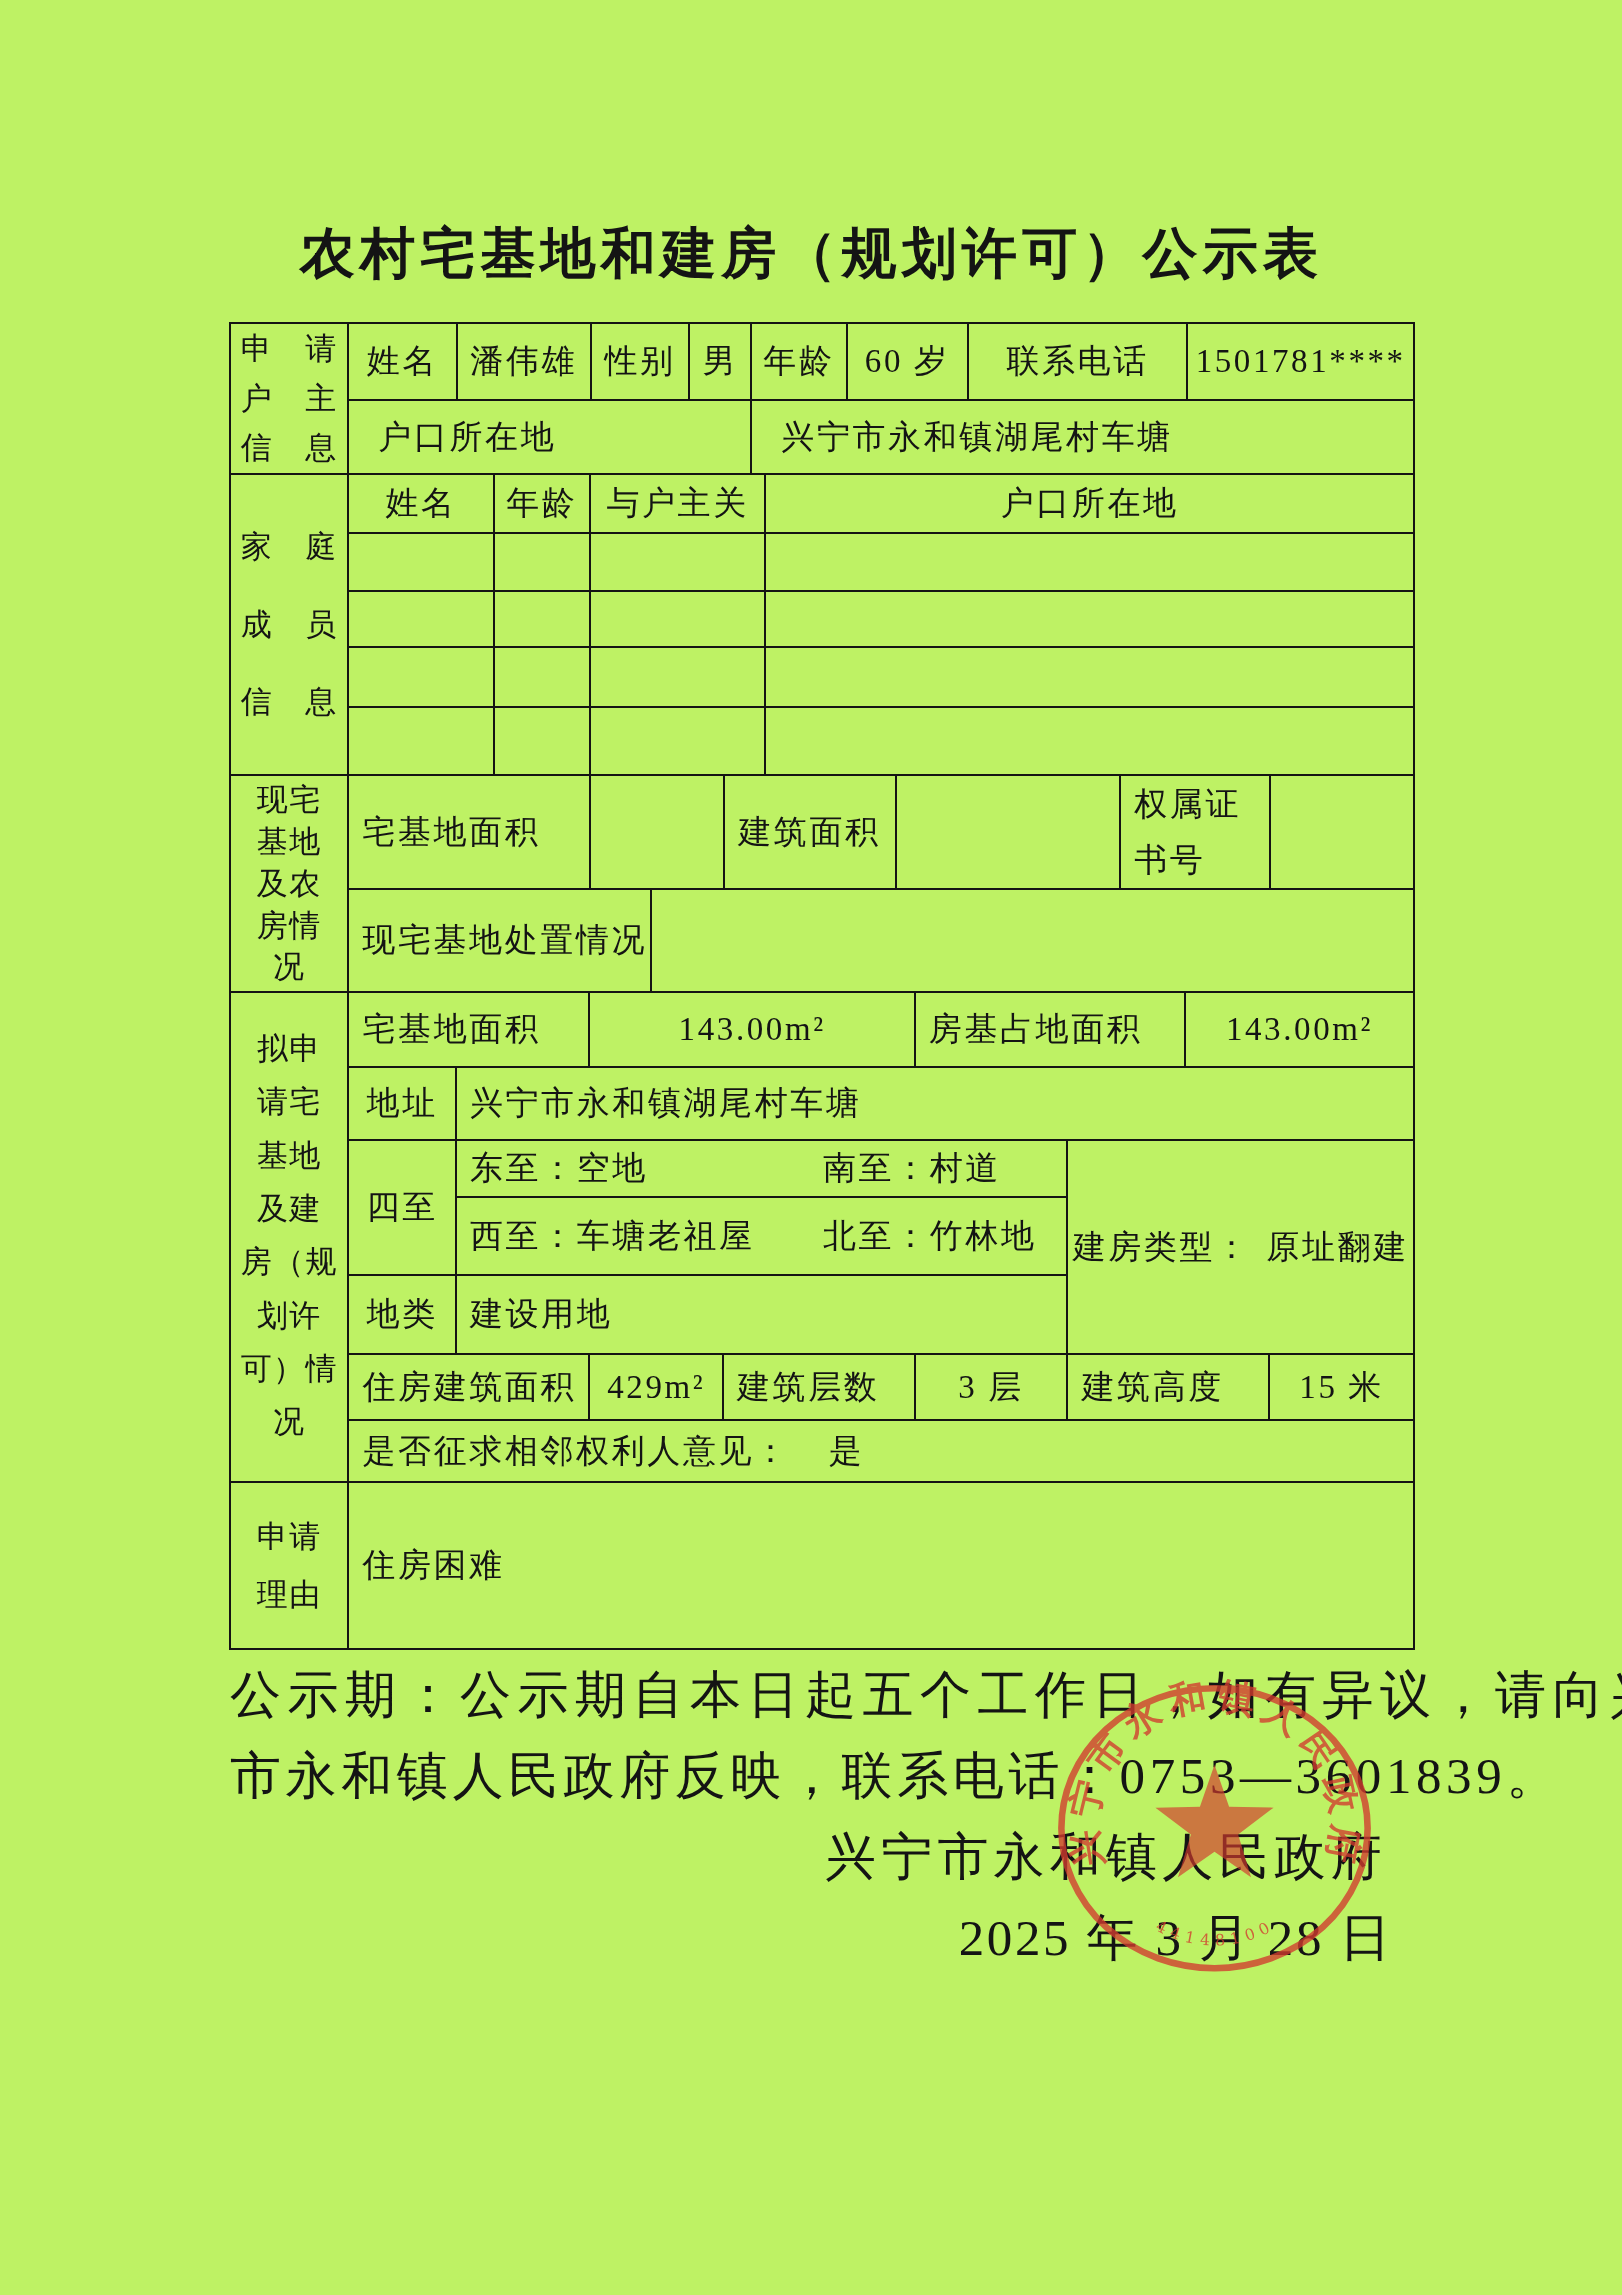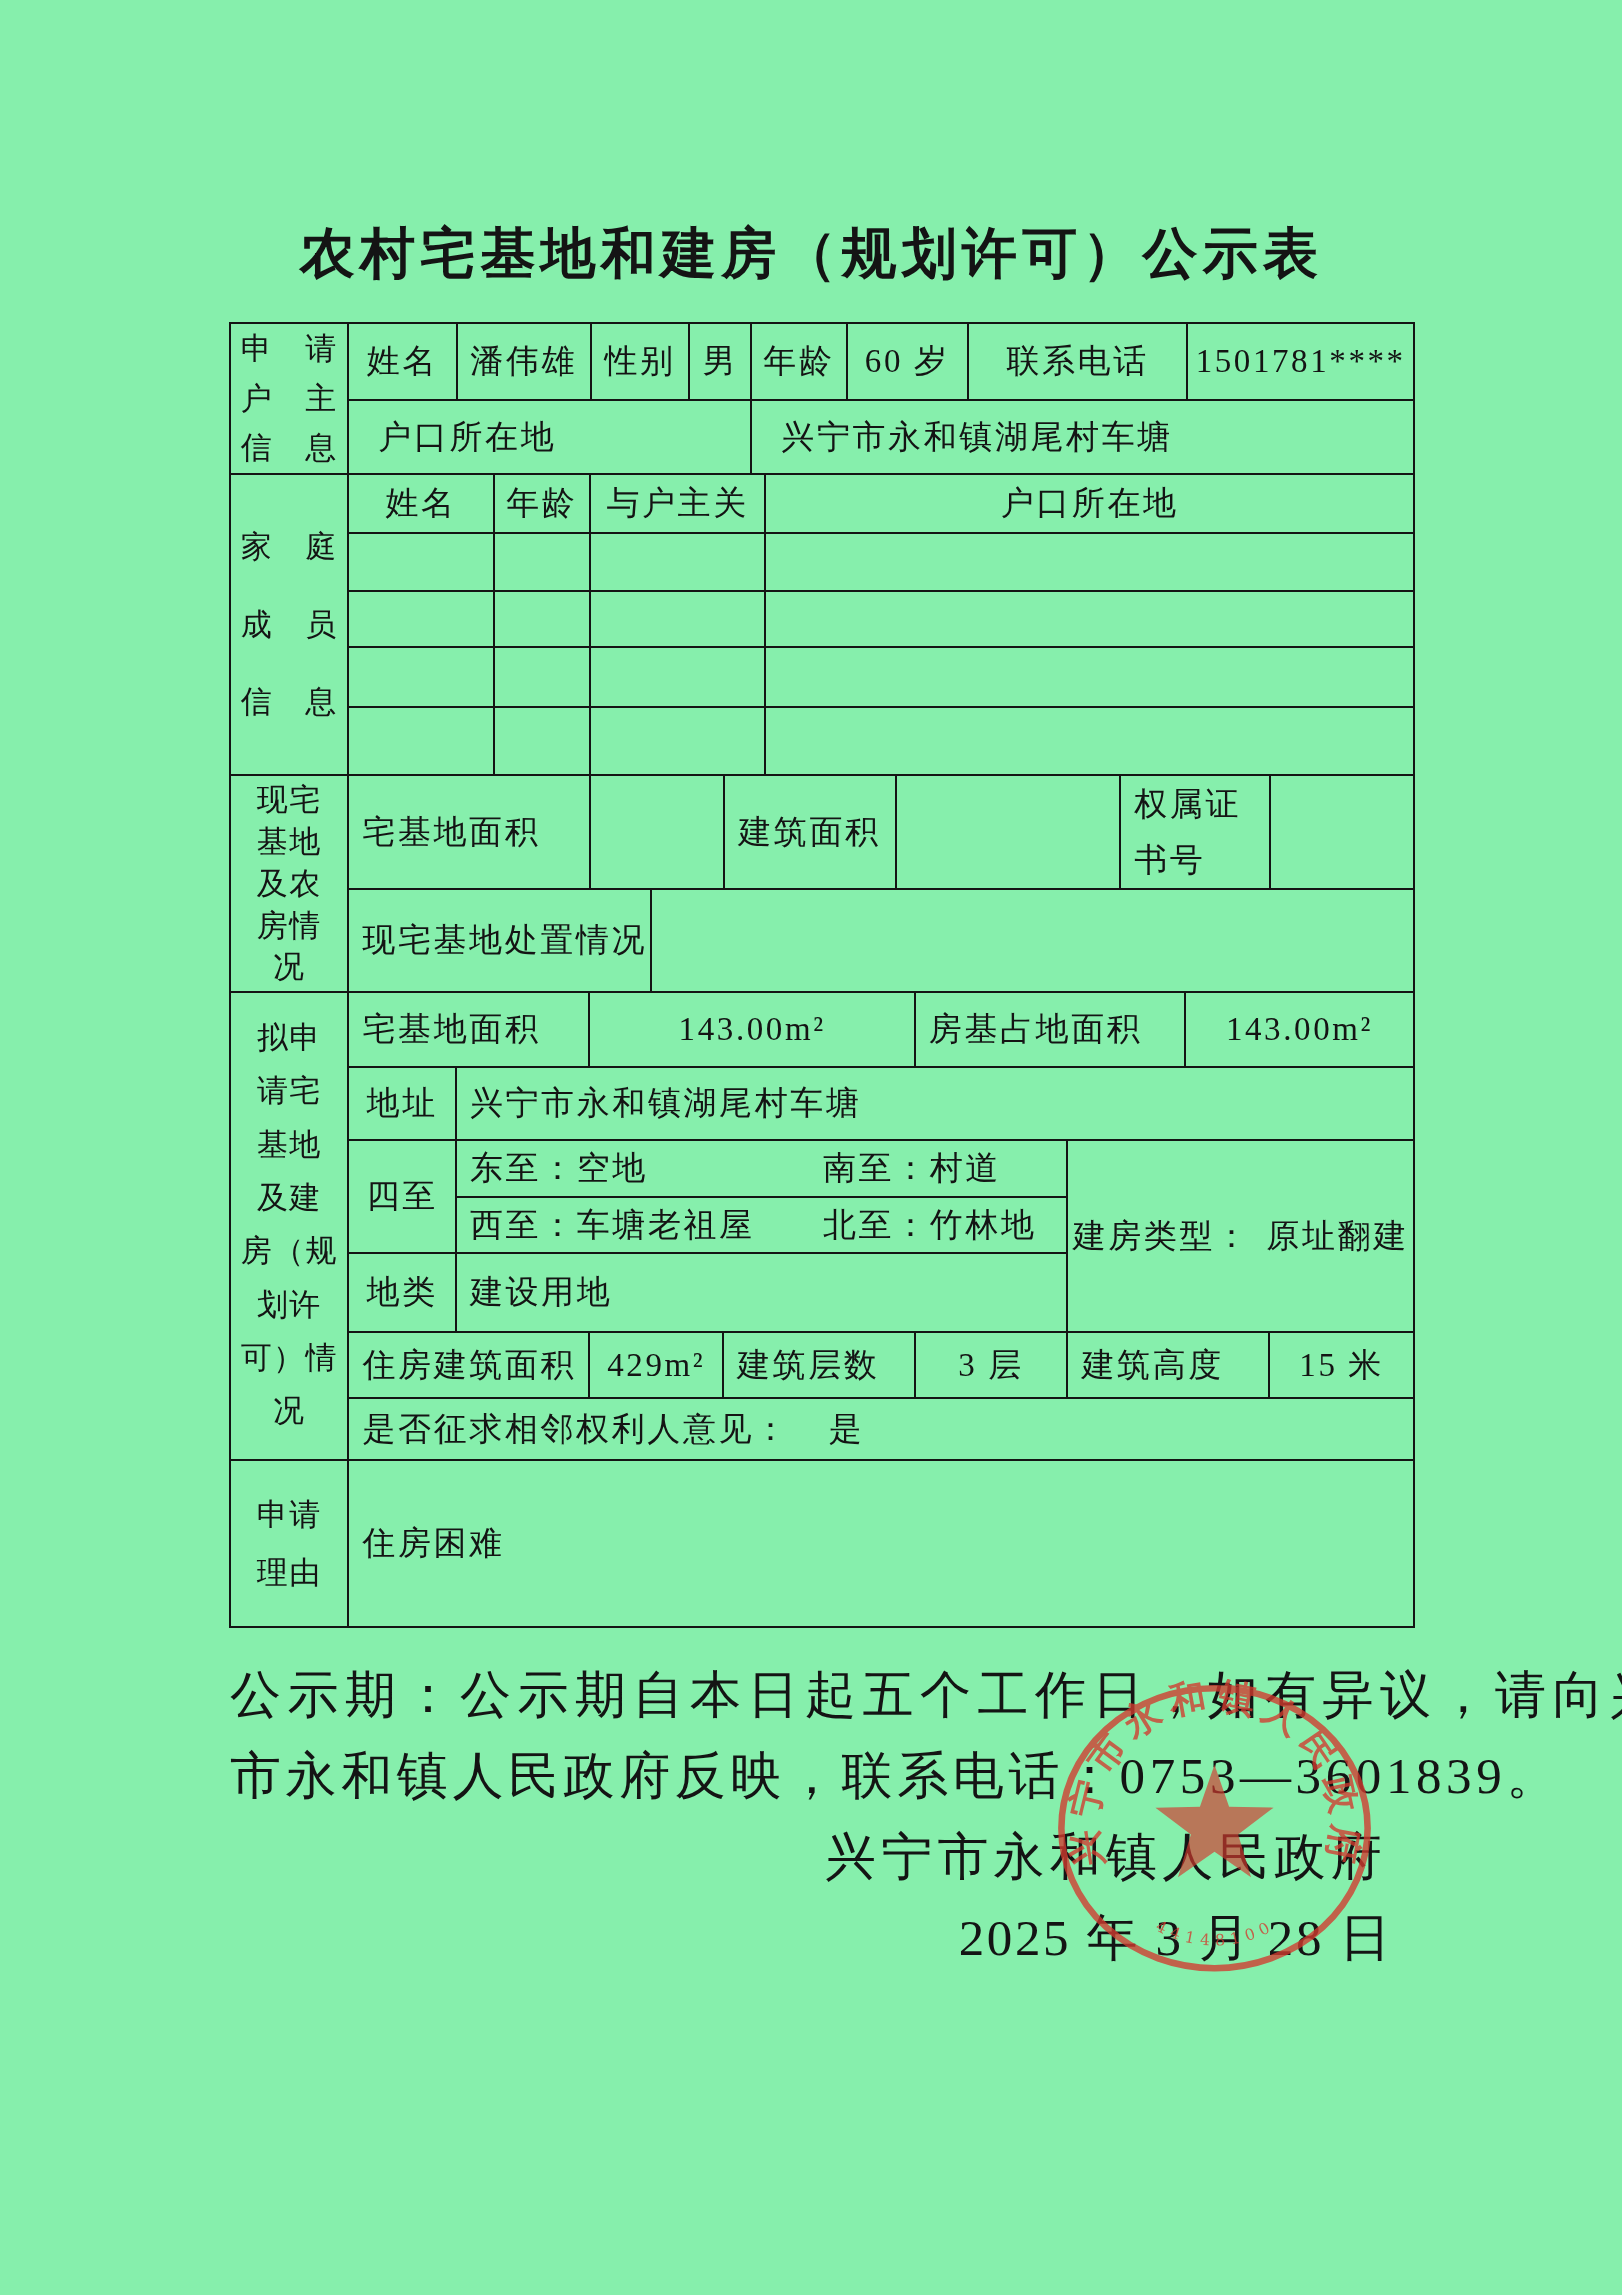--- a/index.html
+++ b/index.html
@@ -1,18 +1,18 @@
 <!DOCTYPE html>
 <html style="--stamp-color: #d23b2f;font-size:10.5px"><head>
 <meta charset="utf-8">
 <style>
   * { margin:0; padding:0; box-sizing:border-box; }
   html,body { background:#e8e8e8; }
   .page {
-    position:relative; width:1623px; height:2295px; background:#86efac;
+    position:relative; width:1623px; height:2295px; background:#bef264;
     font-family:"Liberation Serif","DejaVu Serif",serif; color:#141414;
     overflow:hidden;
   }
   .title {
     position:absolute; top:217px; left:0; width:100%;
     text-align:center; font-size:55px; font-weight:bold; letter-spacing:5.2px;
     white-space:nowrap;
   }
   .tblwrap { position:absolute; left:229px; top:322px; width:1186px; }
   table { border-collapse:collapse; table-layout:fixed; width:1186px; }
@@ -207,21 +207,21 @@
         <td class="l" colspan="4">
           <span class="pair">
             <span class="p1">东至：空地</span>
             <span>南至：村道</span>
           </span>
         </td>
         <td class="c" colspan="3" rowspan="3">
           <span>建房类型：</span><span class="gap24"></span><span>原址翻建</span>
         </td>
       </tr>
-      <tr style="height:56px">
+      <tr style="height:78px">
         <td class="l" colspan="4">
           <span class="pair">
             <span class="p1">西至：车塘老祖屋</span>
             <span>北至：竹林地</span>
           </span>
         </td>
       </tr>
       <tr style="height:79px">
         <td class="c">地类</td>
         <td class="l" colspan="4">建设用地</td>

